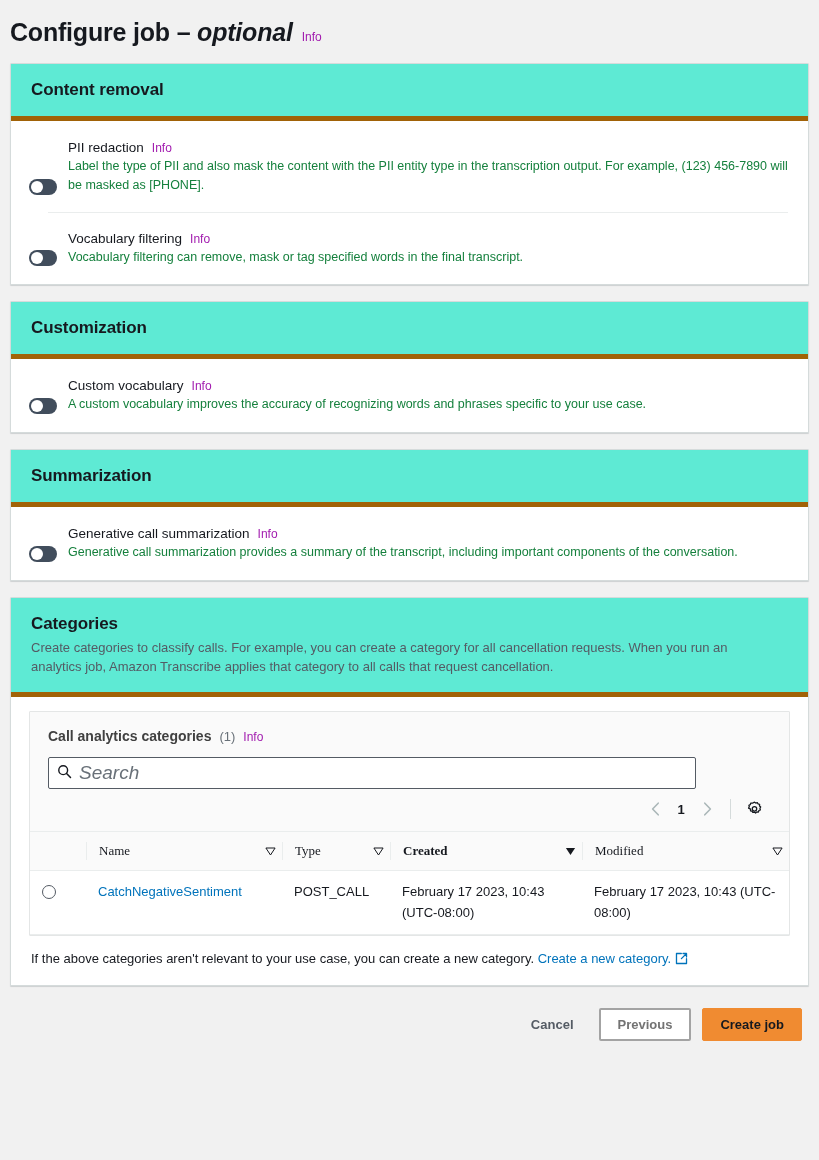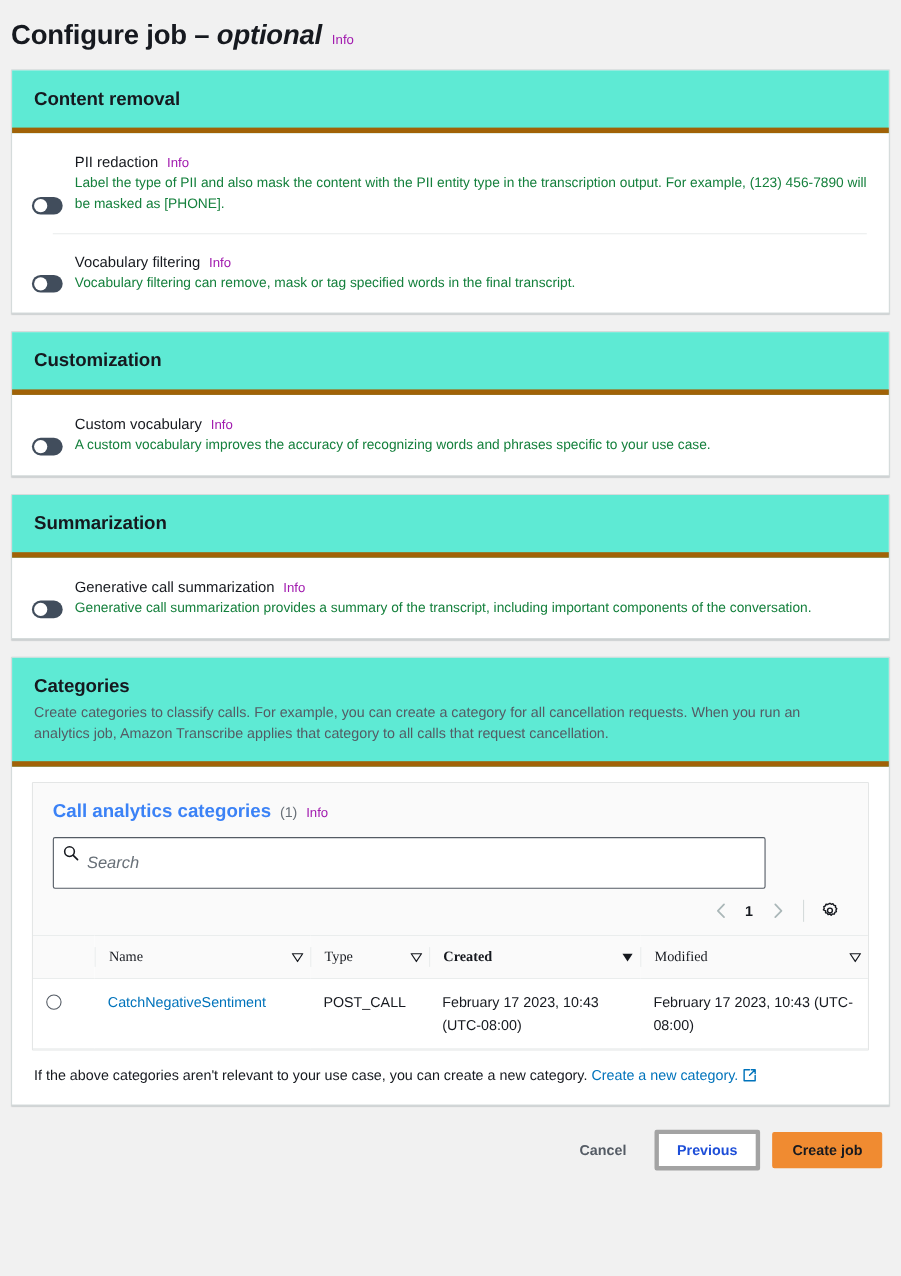--- a/index.html
+++ b/index.html
@@ -130,44 +130,44 @@
   .inner-head {
     background: #fafafa;
     padding: 16px 18px 0 18px;
   }
   .inner-title-line {
     display: flex;
     align-items: baseline;
     gap: 8px;
   }
   .inner-title {
-    font-size: 17px;
-    font-weight: 700;
-    color: #3b82f6;
+    font-size: 14px;
+    font-weight: 700;
+    color: #404040;
     text-align: center;
   }
   .inner-count {
     font-size: 13px;
     color: #687078;
   }
 
   
   .search-wrap {
     margin: 13px 0 0 0;
     position: relative;
     width: 648px;
   }
   .search-input {
     width: 100%;
-    height: 47px;
+    height: 32px;
     border: 1px solid #545b64;
     border-radius: 2px;
     padding: 0 8px 0 30px;
     font-family: "Liberation Sans", sans-serif;
-    font-size: 15px;
+    font-size: 19px;
     color: #16191f;
     background: #ffffff;
     outline: none;
   }
   .search-input::placeholder {
     color: #687078;
     font-style: italic;
   }
   .search-icon {
     position: absolute;
@@ -298,26 +298,26 @@
     border: none;
     font-family: "Liberation Sans", sans-serif;
     font-size: 13px;
     font-weight: 700;
     color: #545b64;
     padding: 7px 14px;
     cursor: pointer;
   }
   .btn-normal {
     background: #ffffff;
-    border: 4px solid #a3a3a3;
+    border: 2px solid #a3a3a3;
     border-radius: 2px;
     font-family: "Liberation Sans", sans-serif;
     font-size: 13px;
     font-weight: 700;
-    color: #1d4ed8;
+    color: #737373;
     padding: 7px 17px;
     cursor: pointer;
   }
   .btn-primary {
     background: #f08b31;
     border: 1px solid #f08b31;
     border-radius: 2px;
     font-family: "Liberation Sans", sans-serif;
     font-size: 13px;
     font-weight: 700;

